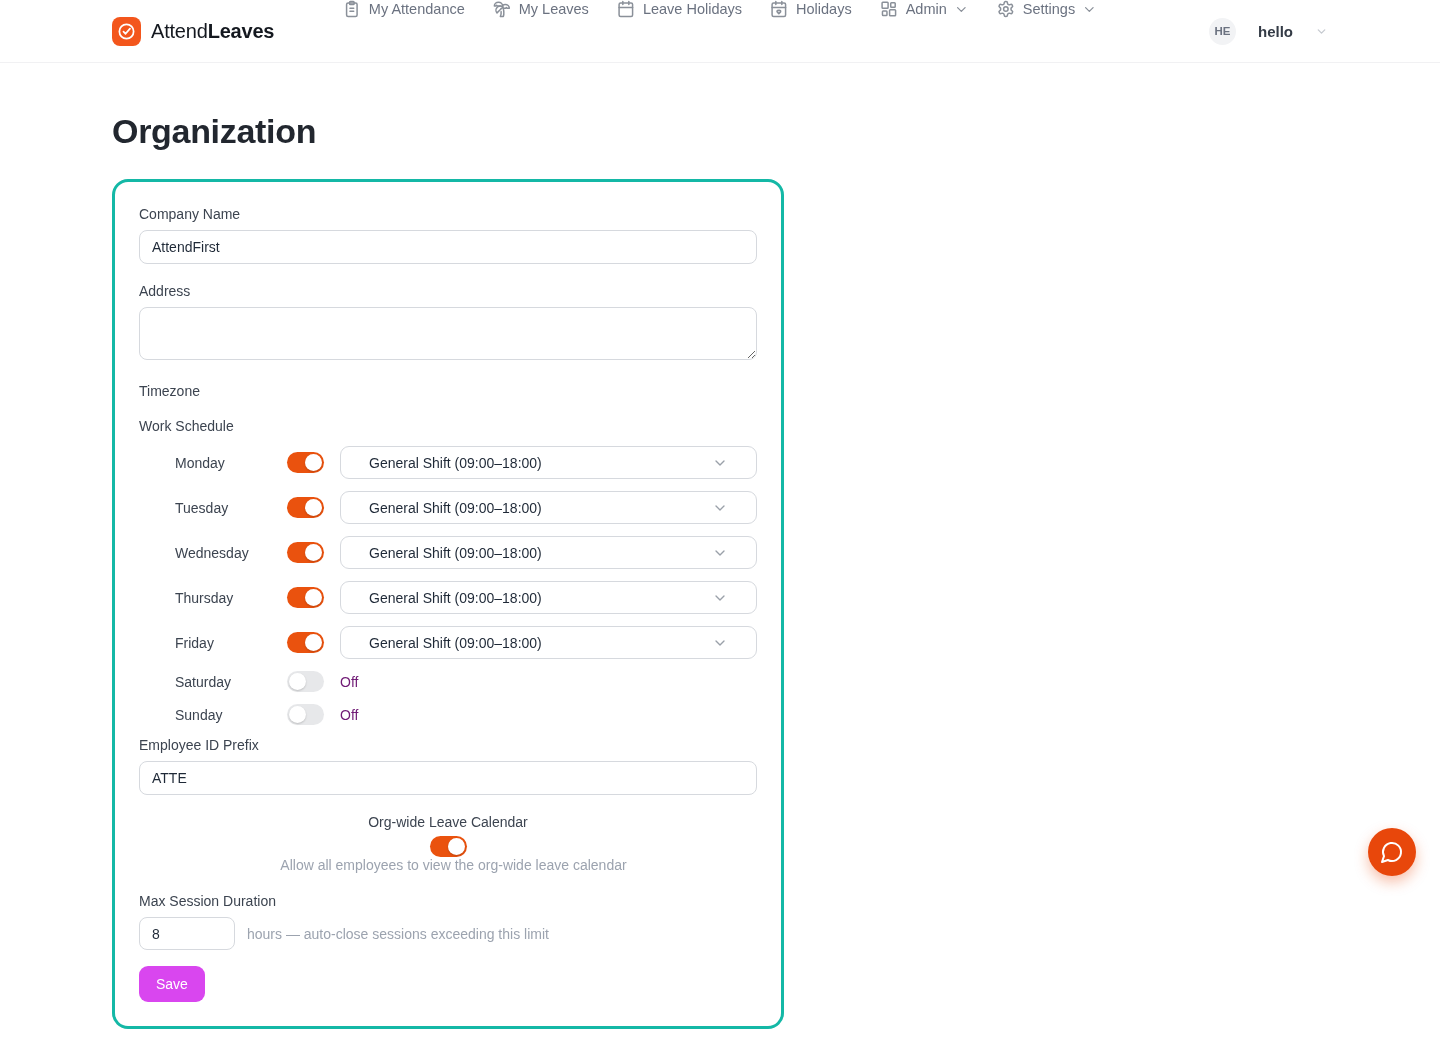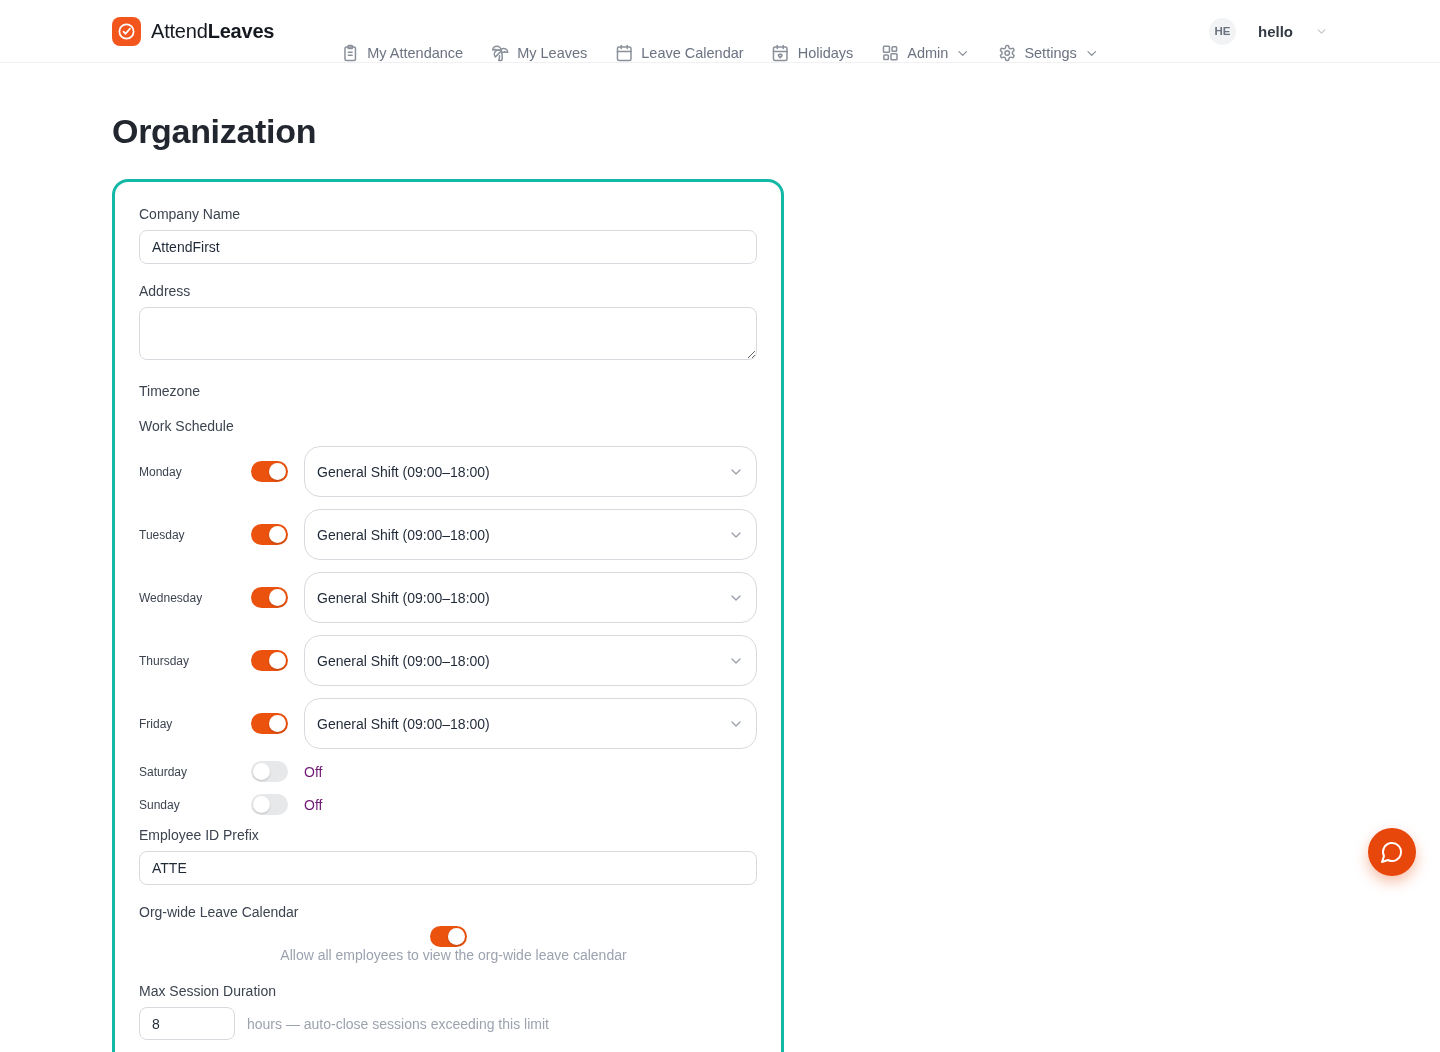--- a/index.html
+++ b/index.html
@@ -30,21 +30,21 @@
   }
   .brand-text { font-size: 20px; color: #14181f; letter-spacing: -0.2px; }
   .brand-text .regular { font-weight: 500; }
   .brand-text .bold { font-weight: 800; }
 
   .nav {
     position: absolute;
     left: 50%; top: 0;
     transform: translateX(-50%);
     height: 100%;
-    display: flex; align-items: flex-end; gap: 28px;
+    display: flex; align-items: flex-start; gap: 28px;
   }
   .nav-item {
     display: flex; align-items: center; gap: 8px;
     color: #6b7280; font-size: 14.5px;
     cursor: pointer; white-space: nowrap;
   }
   .nav-item svg { stroke: #8a9099; }
   .nav-item .chev { stroke: #8a9099; margin-left: -1px; }
 
   .user-menu {
@@ -105,23 +105,24 @@
   }
 
   
   .ws-label { margin-bottom: 12px; }
   .day-row {
     display: flex; align-items: center;
     margin-bottom: 12px;
   }
   .day-name {
     width: 112px;
-    font-size: 12px;
+    font-size: 14px;
     color: #3c4450;
     flex: none;
+    margin-left: 36px;
   }
   .toggle {
     width: 37px; height: 21px;
     border-radius: 11px;
     position: relative;
     flex: none;
     cursor: pointer;
   }
   .toggle .knob {
     position: absolute;
@@ -132,26 +133,26 @@
     box-shadow: 0 1px 2px rgba(0,0,0,0.18);
   }
   .toggle.on { background: #ea520e; }
   .toggle.on .knob { right: 2px; }
   .toggle.off { background: #e7e8ea; }
   .toggle.off .knob { left: 2px; }
 
   .select-box {
     margin-left: 16px;
     flex: 1;
-    height: 51px;
+    height: 33px;
     border: 1px solid #d6d9de;
-    border-radius: 16px;
+    border-radius: 9px;
     background: #fff;
     display: flex; align-items: center;
-    padding: 0 12px;
+    padding: 0 28px;
     font-size: 14px;
     color: #1f2937;
     cursor: pointer;
   }
   .select-box .select-value { flex: 1; }
   .select-box svg { stroke: #9aa0a9; flex: none; }
 
   .off-text {
     margin-left: 16px;
     font-size: 14px;
@@ -195,21 +196,21 @@
     position: absolute;
     left: 1368px; top: 828px;
     width: 48px; height: 48px;
     border-radius: 50%;
     background: #e8470b;
     display: flex; align-items: center; justify-content: center;
     box-shadow: 0 6px 14px rgba(232,71,11,0.35);
     cursor: pointer;
   }
 
-  .section-gap { margin-bottom: 20px; }
+  .section-gap { margin-bottom: 20px; text-align: center; }
 </style>
 </head>
 <body>
 
 <header class="header">
   <div class="brand">
     <span class="logo-box">
       <svg width="19" height="19" viewBox="0 0 24 24" fill="none" stroke="#ffffff" stroke-width="2.2" stroke-linecap="round" stroke-linejoin="round">
         <circle cx="12" cy="12" r="9"></circle>
         <path d="M8.2 12.3l2.6 2.6 5.6-6.6"></path>
@@ -234,21 +235,21 @@
         <path d="M5.89 9.71c-2.15 2.15-2.3 5.47-.35 7.43l4.24-4.25.7-.7.71-.71 2.12-2.12c-1.95-1.96-5.27-1.8-7.42.35Z"></path>
         <path d="M11 15.5c.5 2.5-.17 4.5-1 6.5h4c2-5.5-.5-12-1-14"></path>
       </svg>
       <span>My Leaves</span>
     </div>
     <div class="nav-item">
       <svg width="18" height="18" viewBox="0 0 24 24" fill="none" stroke-width="2" stroke-linecap="round" stroke-linejoin="round">
         <rect x="3" y="4" width="18" height="18" rx="2"></rect>
         <path d="M16 2v4M8 2v4M3 10h18"></path>
       </svg>
-      <span>Leave Calendar</span>
+      <span>Leave Holidays</span>
     </div>
     <div class="nav-item">
       <svg width="18" height="18" viewBox="0 0 24 24" fill="none" stroke-width="2" stroke-linecap="round" stroke-linejoin="round">
         <rect x="3" y="4" width="18" height="18" rx="2"></rect>
         <path d="M16 2v4M8 2v4M3 10h18"></path>
         <path d="M12 18.2l-2-2a1.4 1.4 0 0 1 2-2 1.4 1.4 0 0 1 2 2Z"></path>
       </svg>
       <span>Holidays</span>
     </div>
     <div class="nav-item">

